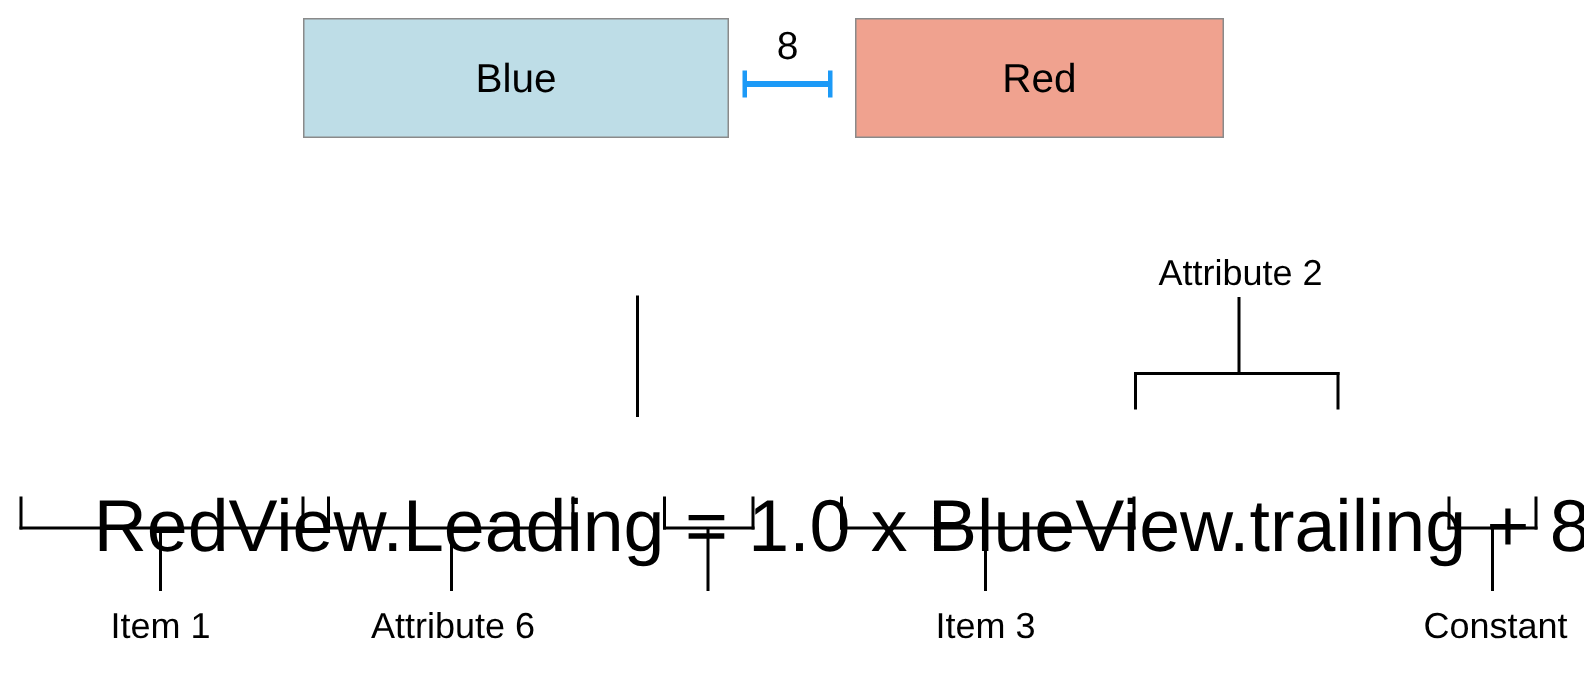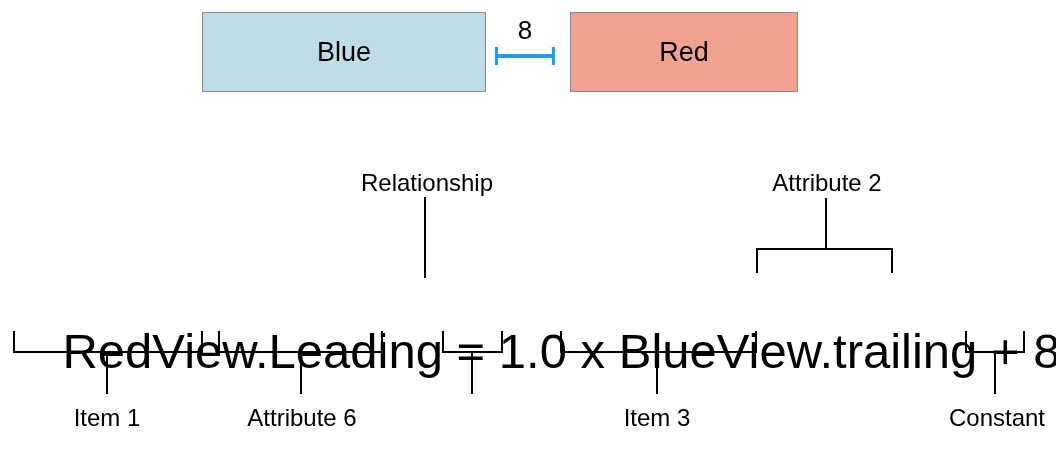--- a/index.html
+++ b/index.html
@@ -19,21 +19,21 @@
     top: 12px;
     height: 80px;
     box-sizing: border-box;
     border: 1.5px solid var(--view-border, #8a8a8a);
     display: flex;
     align-items: center;
     justify-content: center;
     font-size: 27px;
   }
   .view-blue { left: 202px; width: 284px; background: var(--blue-view-fill, #bedde7); }
-  .view-red  { left: 570px; width: 228px; background: var(--red-view-fill, #f0a28f); }
+  .view-red  { left: 570px; width: 246px; background: var(--red-view-fill, #f0a28f); }
 
   .spacing-num {
     position: absolute;
     left: 495px; top: 17px; width: 60px;
     text-align: center;
     font-size: 26px;
     line-height: 1;
   }
   .ibeam {
     position: absolute;
@@ -94,21 +94,20 @@
     <span>Blue</span>
   </div>
   <div class="spacing-num">8</div>
   <div class="ibeam">
     <div class="ibeam-bar"></div>
   </div>
   <div class="view view-red">
     <span>Red</span>
   </div>
 
-  <div class="callout-label" style="left:427px; top:171px;">Relationship</div>
   <div class="vline" style="left:424px; top:197px; height:81px;"></div>
 
   <div class="callout-label" style="left:827px; top:171px;">Attribute 2</div>
   <div class="vline" style="left:825px; top:198px; height:51px;"></div>
   <div class="bracket-top" style="left:756px; width:137px;"></div>
 
   <div class="equation">
     <span>RedView</span><span>.Leading</span><span> = </span><span>1.0</span><span> x </span><span>BlueView</span><span>.trailing</span><span> + </span><span>8.0</span>
   </div>
 

